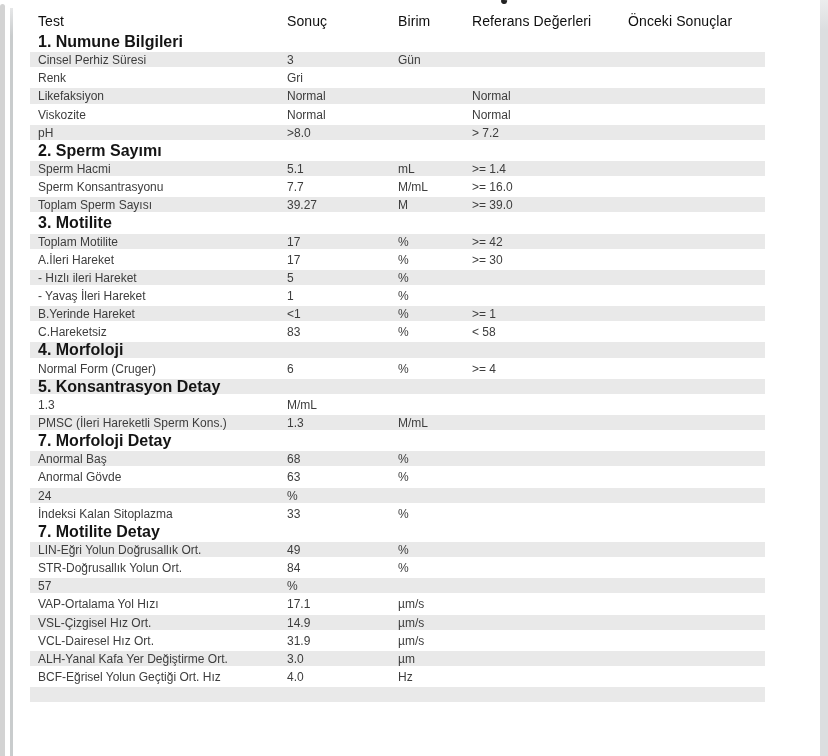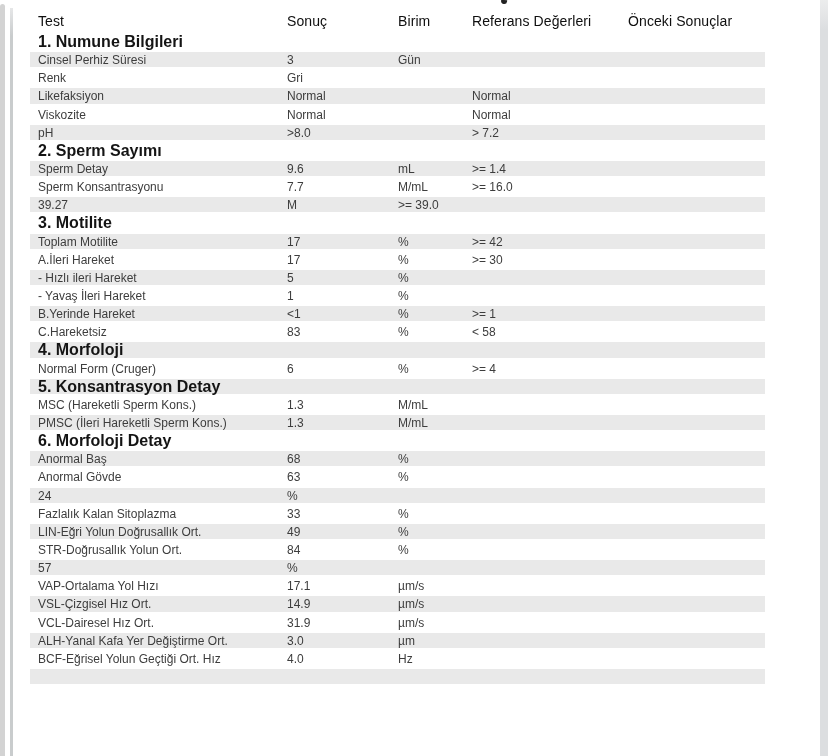--- a/index.html
+++ b/index.html
@@ -118,34 +118,35 @@
         <div></div>
       </div>
       <div class="row section">
         <div>2. Sperm Sayımı</div>
         <div></div>
         <div></div>
         <div></div>
         <div></div>
       </div>
       <div class="row shaded">
-        <div>Sperm Detay</div>
-        <div>9.6</div>
+        <div>Sperm Hacmi</div>
+        <div>5.1</div>
         <div>mL</div>
         <div>&gt;= 1.4</div>
         <div></div>
       </div>
       <div class="row">
         <div>Sperm Konsantrasyonu</div>
         <div>7.7</div>
         <div>M/mL</div>
         <div>&gt;= 16.0</div>
         <div></div>
       </div>
       <div class="row shaded">
+        <div>Toplam Sperm Sayısı</div>
         <div>39.27</div>
         <div>M</div>
         <div>&gt;= 39.0</div>
         <div></div>
       </div>
       <div class="row section">
         <div>3. Motilite</div>
         <div></div>
         <div></div>
         <div></div>
@@ -208,35 +209,34 @@
         <div></div>
       </div>
       <div class="row shaded section">
         <div>5. Konsantrasyon Detay</div>
         <div></div>
         <div></div>
         <div></div>
         <div></div>
       </div>
       <div class="row">
-        <div>MSC (Hareketli Sperm Kons.)</div>
         <div>1.3</div>
         <div>M/mL</div>
         <div></div>
         <div></div>
       </div>
       <div class="row shaded">
         <div>PMSC (İleri Hareketli Sperm Kons.)</div>
         <div>1.3</div>
         <div>M/mL</div>
         <div></div>
         <div></div>
       </div>
       <div class="row section">
-        <div>6. Morfoloji Detay</div>
+        <div>7. Morfoloji Detay</div>
         <div></div>
         <div></div>
         <div></div>
         <div></div>
       </div>
       <div class="row shaded">
         <div>Anormal Baş</div>
         <div>68</div>
         <div>%</div>
         <div></div>
@@ -249,23 +249,30 @@
         <div></div>
         <div></div>
       </div>
       <div class="row shaded">
         <div>24</div>
         <div>%</div>
         <div></div>
         <div></div>
       </div>
       <div class="row">
-        <div>Fazlalık Kalan Sitoplazma</div>
+        <div>İndeksi Kalan Sitoplazma</div>
         <div>33</div>
         <div>%</div>
+        <div></div>
+        <div></div>
+      </div>
+      <div class="row section">
+        <div>7. Motilite Detay</div>
+        <div></div>
+        <div></div>
         <div></div>
         <div></div>
       </div>
       <div class="row shaded">
         <div>LIN-Eğri Yolun Doğrusallık Ort.</div>
         <div>49</div>
         <div>%</div>
         <div></div>
         <div></div>
       </div>

